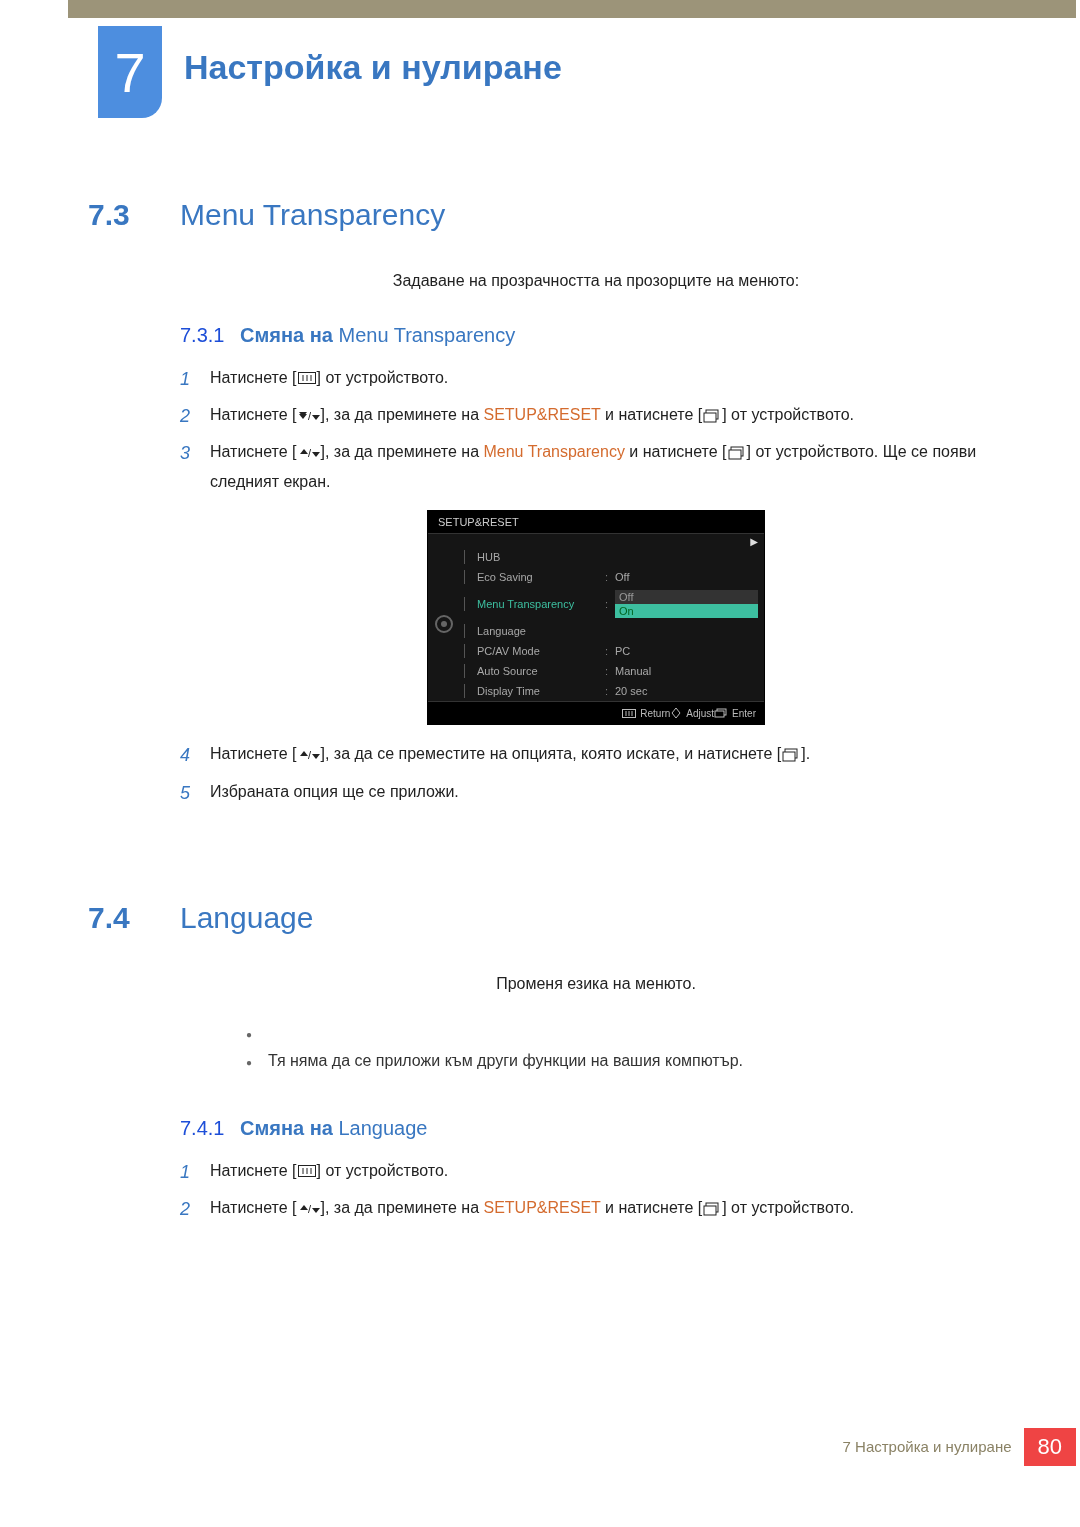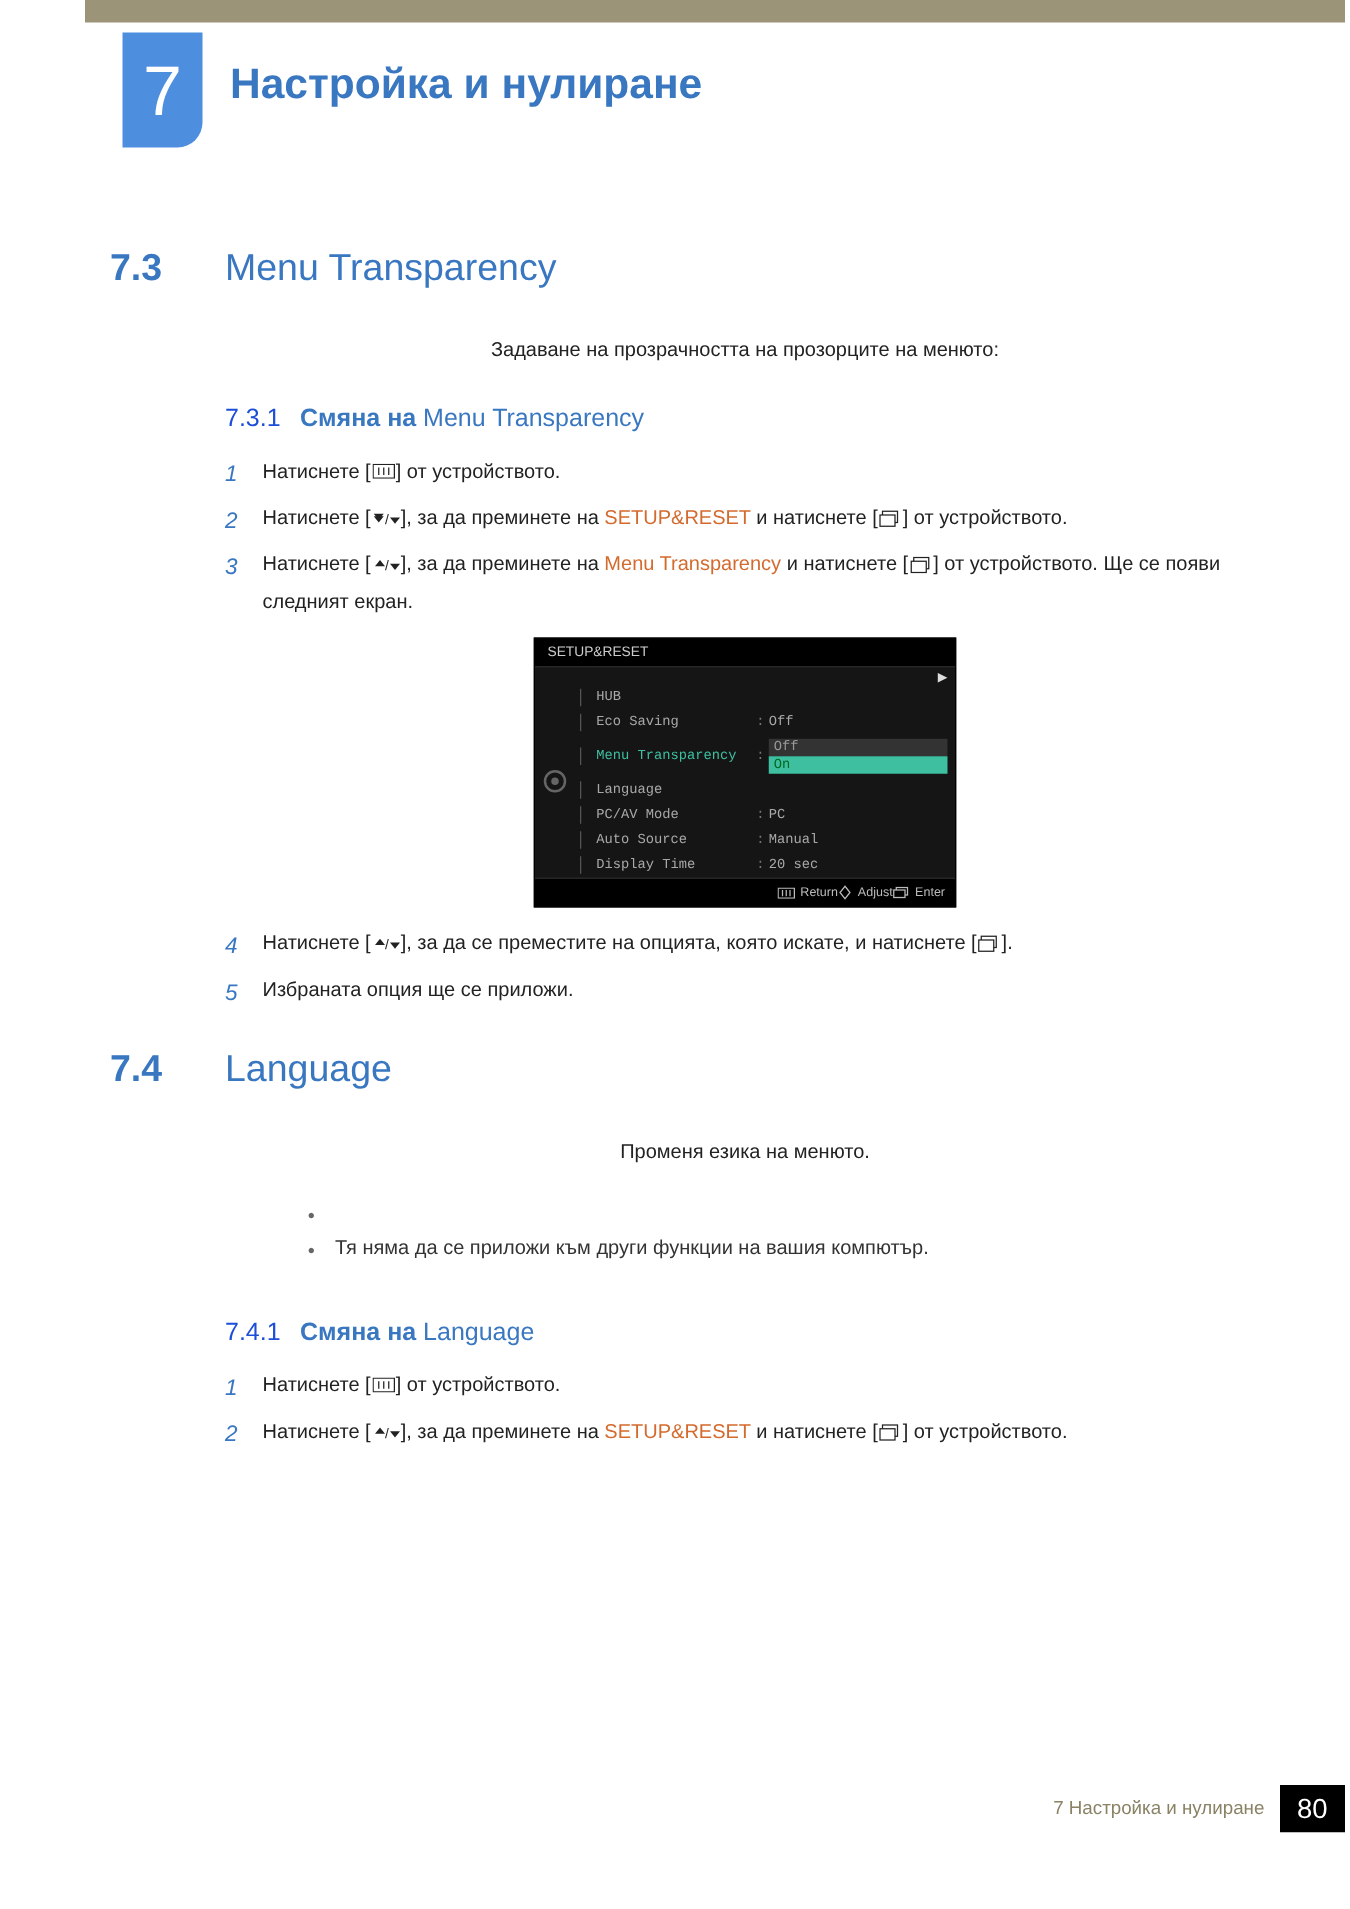--- a/index.html
+++ b/index.html
@@ -43,21 +43,21 @@
   .chapter-title {
     color: #3977c1;
     font-size: 34px;
     font-weight: bold;
     margin-top: 22px;
   }
   .sec-row {
     display: flex;
     margin-top: 80px;
   }
-  .sec-row.tight { margin-top: 28px; }
+  .sec-row.tight { margin-top: 91px; }
   .sec-num {
     color: #3977c1;
     font-size: 30px;
     width: 92px;
     flex-shrink: 0;
     font-weight: bold;
   }
   .sec-title {
     color: #3977c1;
     font-size: 30px;
@@ -128,21 +128,21 @@
   .osd-body {
     display: flex;
   }
   .osd-left {
     width: 32px;
     display: flex;
     align-items: center;
     justify-content: center;
   }
   .osd-left svg { opacity: 0.7; }
-  .osd-rows { flex: 1; padding-right: 6px; font-family: Liberation Mono, monospace; }
+  .osd-rows { flex: 1; padding-right: 6px; }
   .osd-row {
     display: flex;
     align-items: center;
     padding: 3px 0;
   }
   .osd-row .vline {
     width: 8px;
     border-left: 1px solid #555;
     height: 14px;
     margin-right: 4px;
@@ -192,21 +192,21 @@
     bottom: 0;
     display: flex;
     align-items: stretch;
     font-size: 15px;
   }
   .footer-text {
     color: #8a8265;
     padding: 10px 12px;
   }
   .footer-page {
-    background: #000000;
+    background: #ef4444;
     color: #fff;
     font-size: 22px;
     padding: 6px 14px;
     display: flex;
     align-items: center;
   }
 </style>
 </head>
 <body>
 

